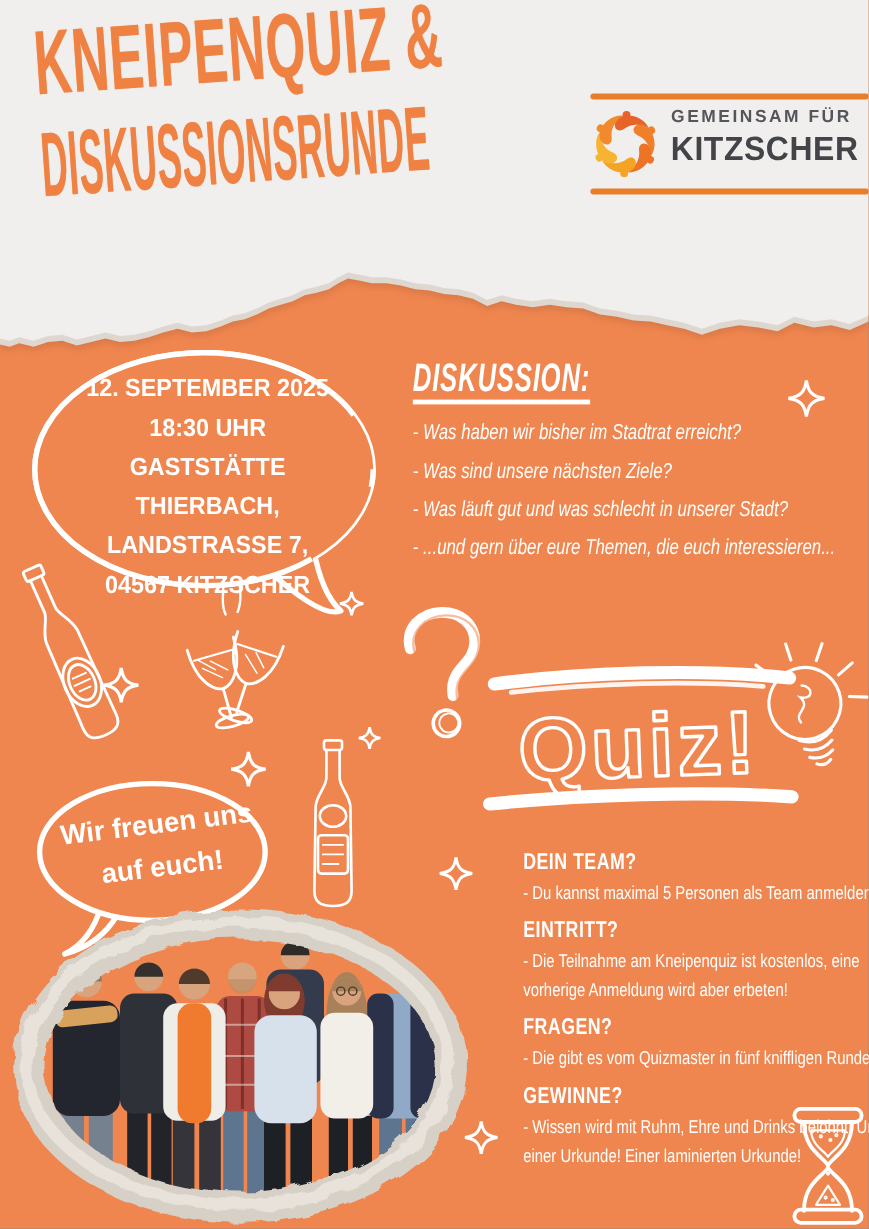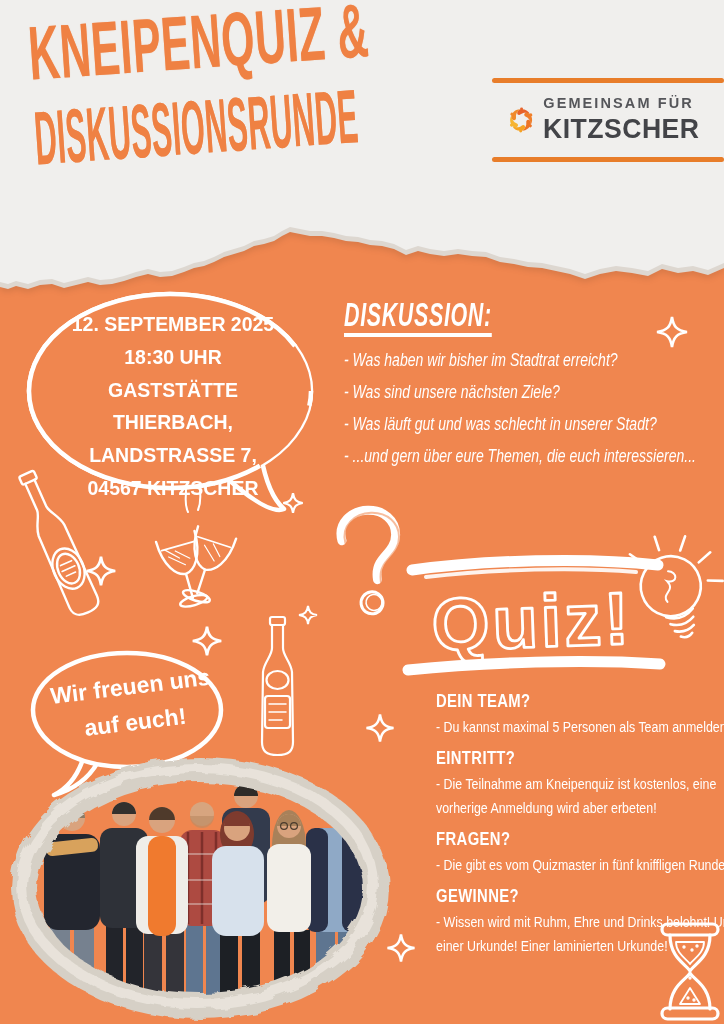--- a/index.html
+++ b/index.html
@@ -14,21 +14,21 @@
   
   #title{left:26px;top:16px;transform:rotate(-4deg);transform-origin:0 0;color:#EF8143;}
   .title-line{font-weight:bold;white-space:nowrap;line-height:1;letter-spacing:1px;
               transform-origin:0 0;text-shadow:0 0 1px rgba(239,129,67,.6);}
   #title-line1{font-size:76px;transform:scaleX(.56);}
   #title-line2{font-size:76px;transform:scaleX(.40);margin-top:9px;}
 
   
   #logo{left:492px;top:78px;width:232px;}
   .logo-bar{height:5px;background:#E87D2A;border-radius:3px;}
-  #logo-row{display:flex;align-items:center;margin:7px 16px;}
+  #logo-row{display:flex;margin:7px 0;}
   #logo-texts{margin-left:9px;}
   #logo-subtitle{font-size:14.5px;letter-spacing:2.1px;color:#55565A;font-weight:600;white-space:nowrap;}
   #logo-name{font-size:28px;font-weight:bold;color:#434448;letter-spacing:.5px;margin-top:2px;
              transform:scaleX(.95);transform-origin:0 0;white-space:nowrap;}
 
   
   .wtxt{color:#fff;}
   .nowrap{white-space:nowrap;transform-origin:0 0;}
 
   
@@ -37,21 +37,21 @@
 
   
   #discussion{left:344px;top:296px;width:380px;font-style:italic;}
   #discussion-heading{display:inline-block;font-size:33px;font-weight:bold;
       transform:scaleX(.65);transform-origin:0 0;letter-spacing:1px;
       text-decoration:underline;text-decoration-thickness:3.5px;text-underline-offset:7px;
       margin-bottom:16px;white-space:nowrap;}
   .disc-item{font-size:18px;font-weight:500;margin-bottom:11px;transform:scaleX(.78);}
 
   
-  #faq{left:436px;top:687px;width:288px;}
+  #faq{left:436px;top:705px;width:288px;}
   .faq-heading{font-size:19px;font-weight:bold;letter-spacing:.5px;margin:3px 0 3px;
                transform:scaleX(.78);}
   .faq-line{font-size:15.5px;font-weight:500;line-height:1.55;transform:scaleX(.80);}
   .faq-gap{height:5px;}
 
   
   #welcome-text{left:52px;top:672px;width:180px;transform:rotate(-7deg);
                 font-size:23px;font-weight:600;}
   #welcome-line2{margin-left:30px;margin-top:9px;}
 

